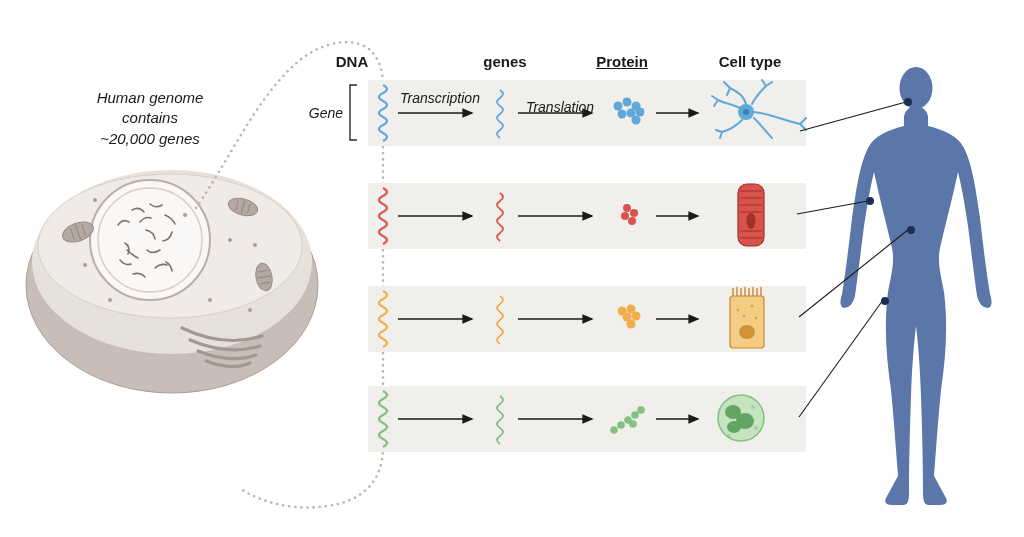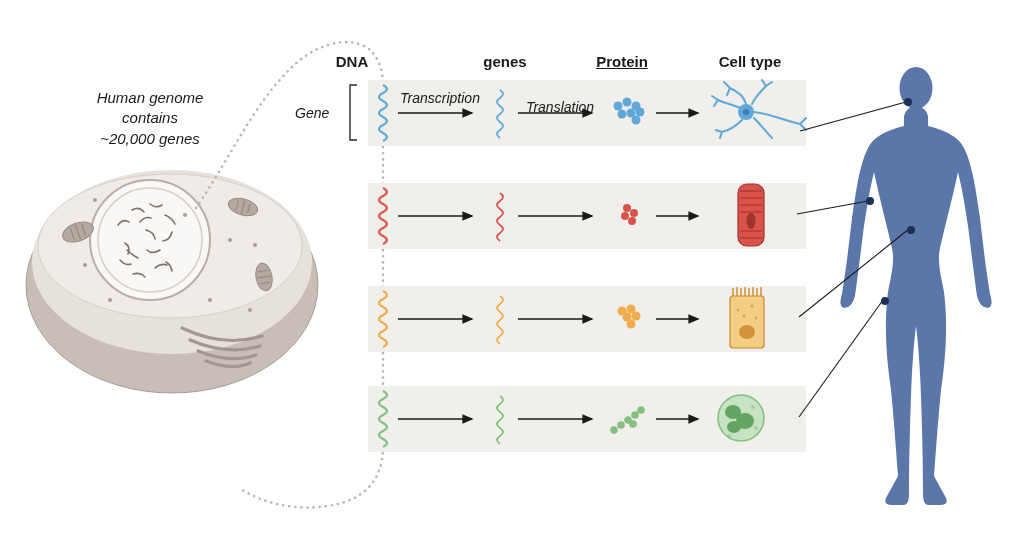--- a/index.html
+++ b/index.html
@@ -3,21 +3,21 @@
 <meta charset="utf-8">
 <style>
   html,body{margin:0;padding:0;background:#ffffff;}
   #stage{position:relative;width:1024px;height:537px;background:#ffffff;overflow:hidden;
          font-family:"Liberation Sans", sans-serif;color:#1a1a1a;}
   #art{position:absolute;left:0;top:0;}
   .txt{position:absolute;line-height:1.35;}
   .caption{font-style:italic;font-size:15px;text-align:center;white-space:pre-line;}
   .hdr{font-weight:700;font-size:15px;text-align:center;}
   .ital{font-style:italic;font-size:14px;text-align:center;}
-  .gene{font-style:italic;font-size:14px;text-align:left;}
+  .gene{font-style:italic;font-size:14px;text-align:right;}
 </style>
 </head>
 <body>
 
 <div id="stage">
 
 <svg id="art" width="1024" height="537" viewBox="0 0 1024 537">
   <defs>
     <marker id="ah" markerWidth="9" markerHeight="8" refX="6" refY="3" orient="auto">
       <path d="M0,0 L7,3 L0,6 Z" fill="#1a1a1a"></path>

